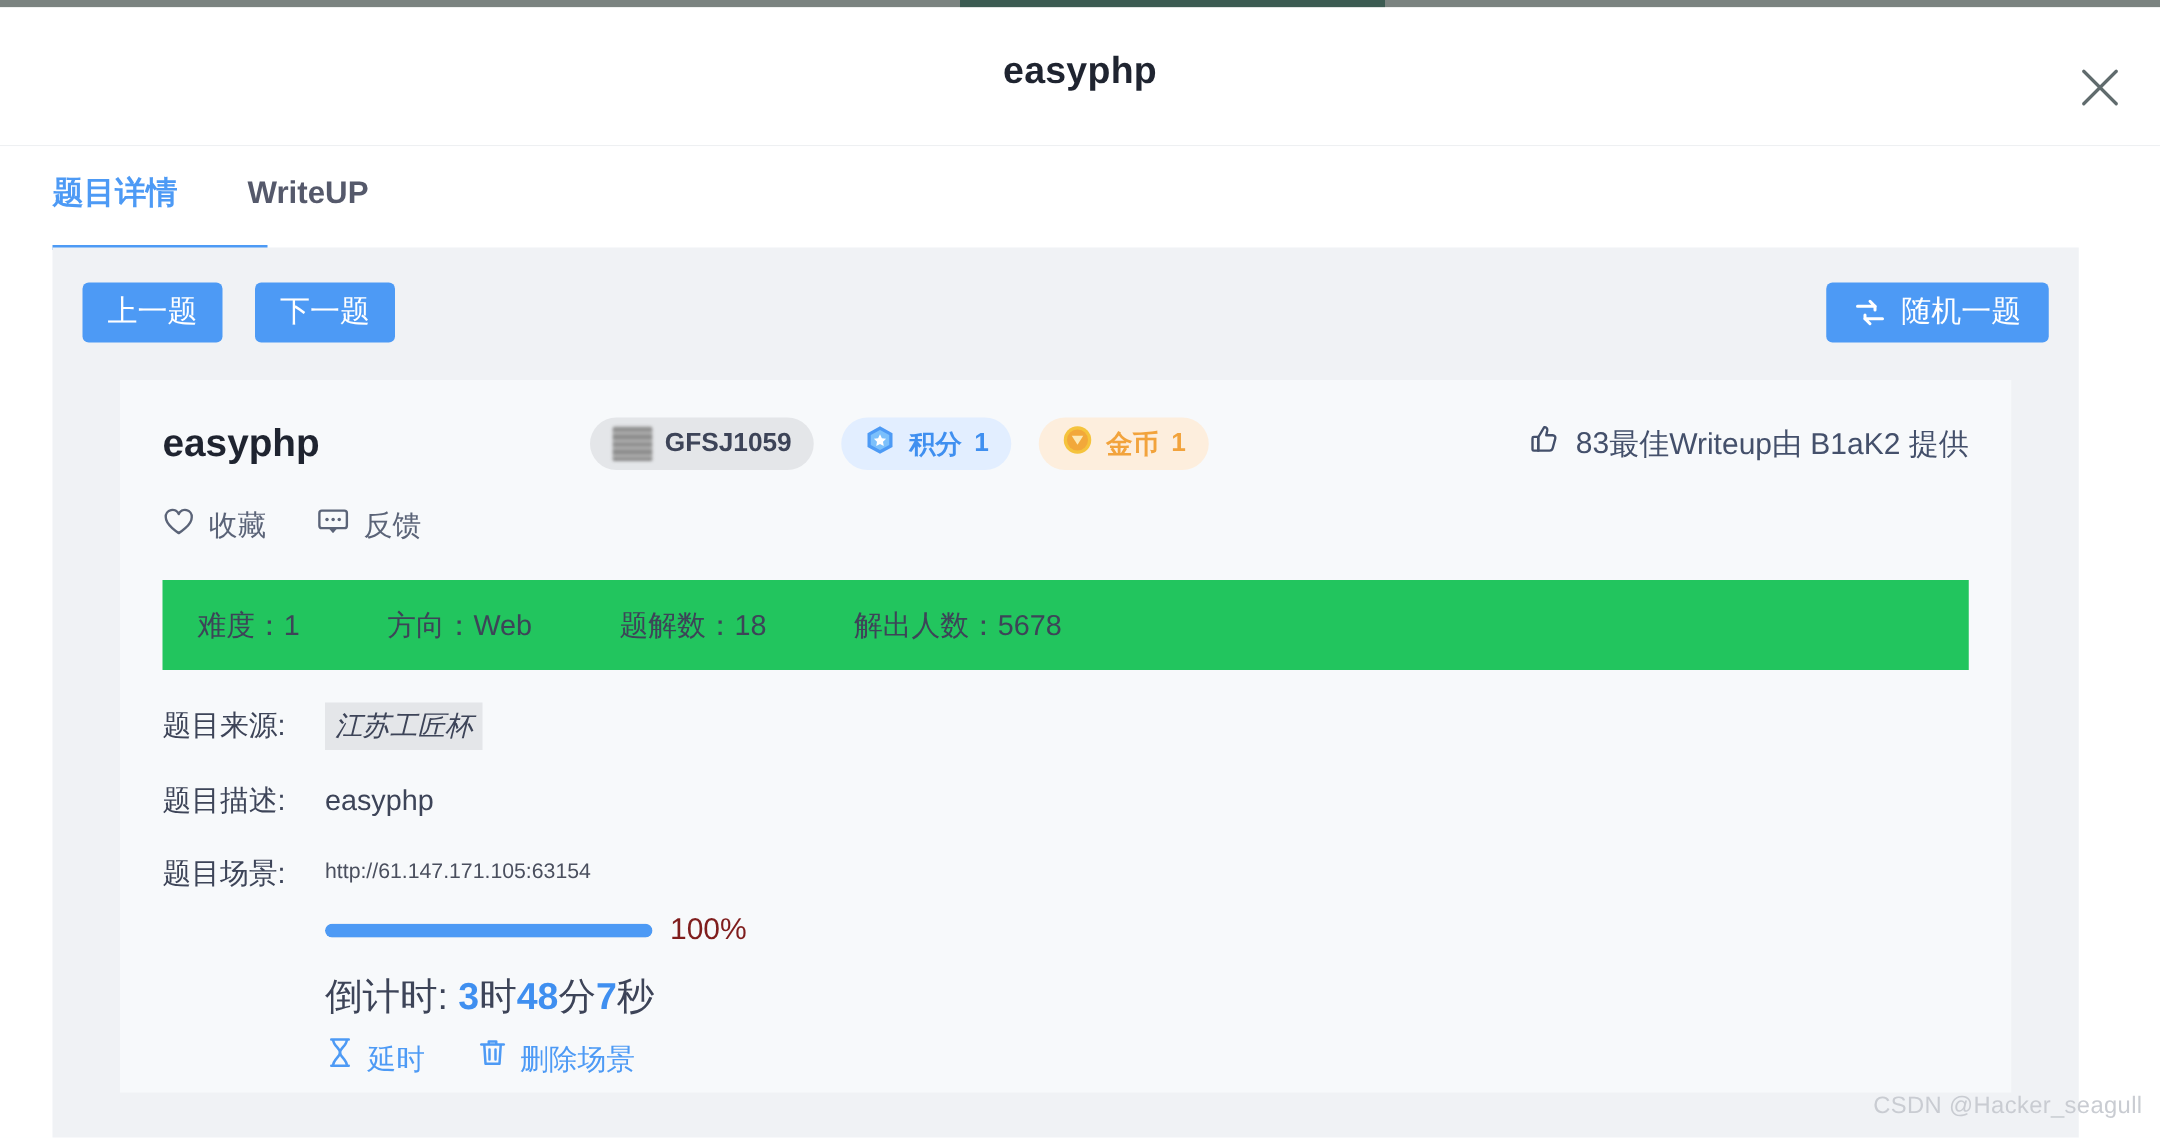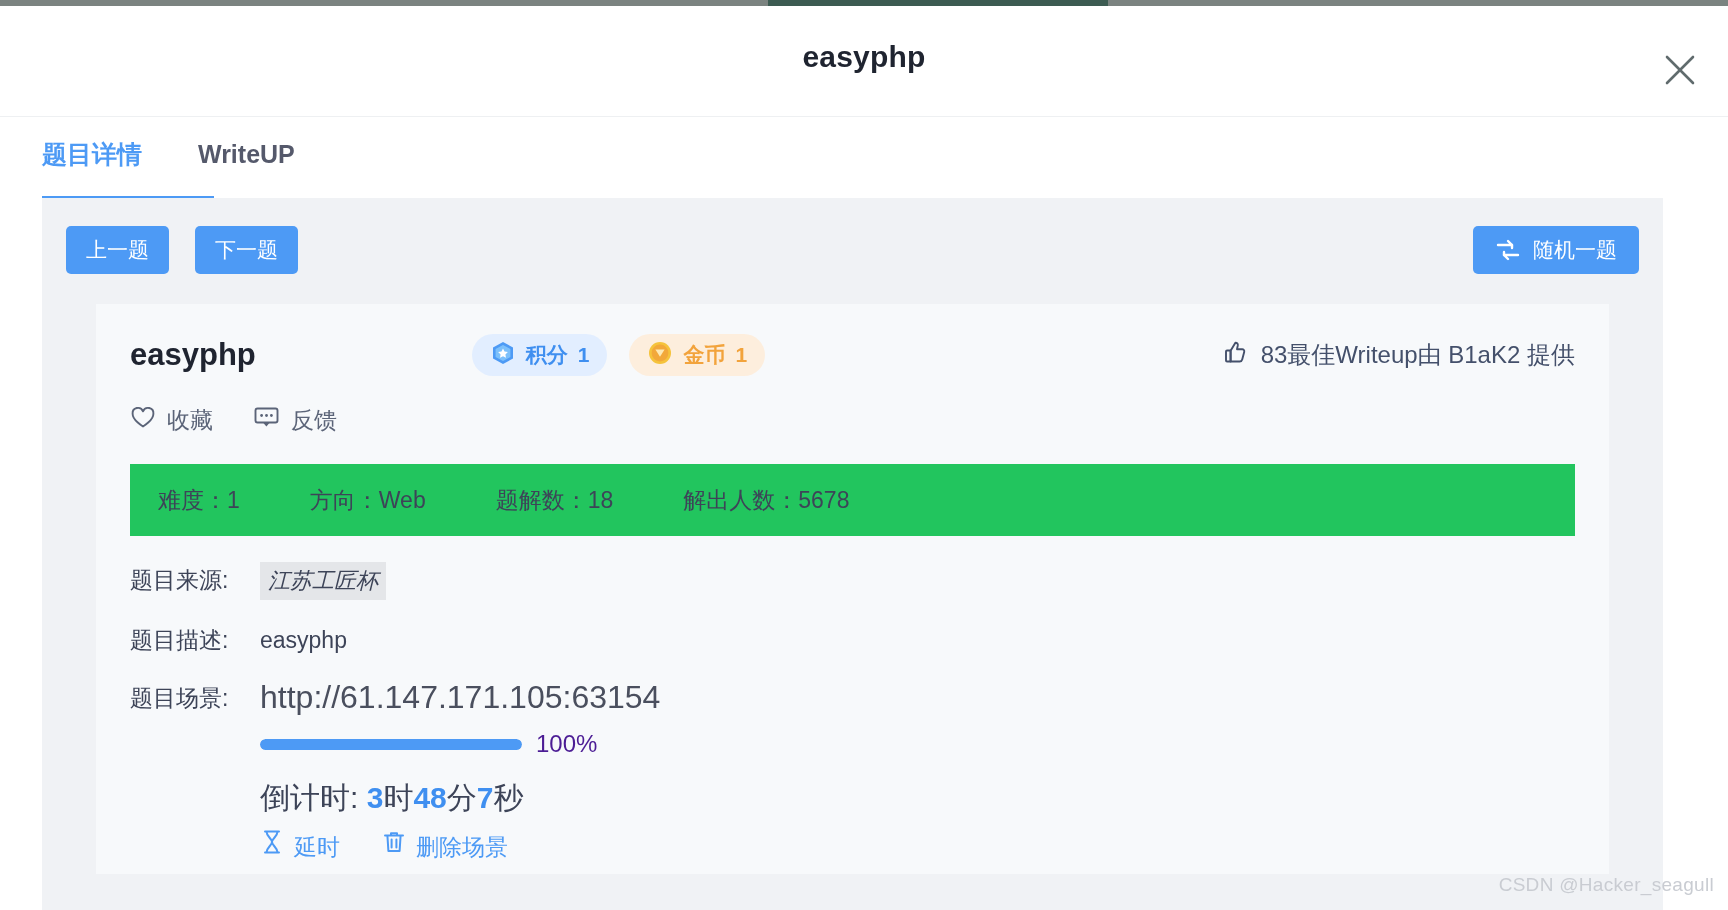--- a/index.html
+++ b/index.html
@@ -115,21 +115,21 @@
     display: flex;
     align-items: center;
     height: 52px;
     margin-bottom: 28px;
   }
   .btn-primary {
     background: #4d9af5;
     color: #ffffff;
     border: none;
     border-radius: 5px;
-    font-size: 21px;
+    font-size: 24px;
     font-family: inherit;
     height: 48px;
     padding: 0 20px;
     cursor: pointer;
     line-height: 48px;
   }
   .btn-prev { margin-right: 26px; }
   .btn-random {
     margin-left: auto;
     display: inline-flex;
@@ -261,41 +261,41 @@
     display: inline-block;
     background: #e4e6e9;
     padding: 5px 8px;
     font-size: 22px;
     color: #3d4458;
     line-height: 28px;
     font-style: italic;
   }
 
   .scene-block { display: flex; flex-direction: column; gap: 8px; }
-  .scene-url { font-size: 32px; color: #4a4f5e; line-height: 34px; }
+  .scene-url { font-size: 17px; color: #4a4f5e; line-height: 34px; }
 
   .progress-row {
     display: flex;
     align-items: center;
     gap: 14px;
     margin-top: 4px;
   }
   .progress-track {
     width: 262px;
     height: 11px;
     border-radius: 6px;
     background: #e3e6eb;
     overflow: hidden;
   }
   .progress-fill {
     height: 100%;
     background: #4d9af5;
     border-radius: 6px;
   }
-  .progress-pct { font-size: 24px; color: #4c1d95; }
+  .progress-pct { font-size: 24px; color: #7f1d1d; }
 
   .countdown {
     font-size: 30px;
     color: #3d4458;
     margin-top: 10px;
     line-height: 36px;
   }
   .countdown b { color: #3f8ff0; font-weight: bold; }
 
   .scene-actions {
@@ -365,20 +365,24 @@
         </span>
         <span>随机一题</span>
       </button>
     </div>
 
     <div class="card">
 
       <div class="card-headline">
         <div class="challenge-title">easyphp</div>
 
+        <div class="badge badge-id">
+          <span class="blur-icon"></span>
+          <span>GFSJ1059</span>
+        </div>
 
         <div class="badge badge-score">
           <span>
             <svg width="26" height="26" viewBox="0 0 26 26" aria-hidden="true">
               <polygon points="13,2 23,7.5 23,18.5 13,24 3,18.5 3,7.5" fill="#4d9af5"></polygon>
               <polygon points="13,5 20.4,9 20.4,17 13,21 5.6,17 5.6,9" fill="#7cc0fb"></polygon>
               <path d="M13 8.4l1.5 3.1 3.4.5-2.5 2.4.6 3.4-3-1.6-3 1.6.6-3.4-2.5-2.4 3.4-.5z" fill="#ffffff"></path>
             </svg>
           </span>
           <span>积分</span>

